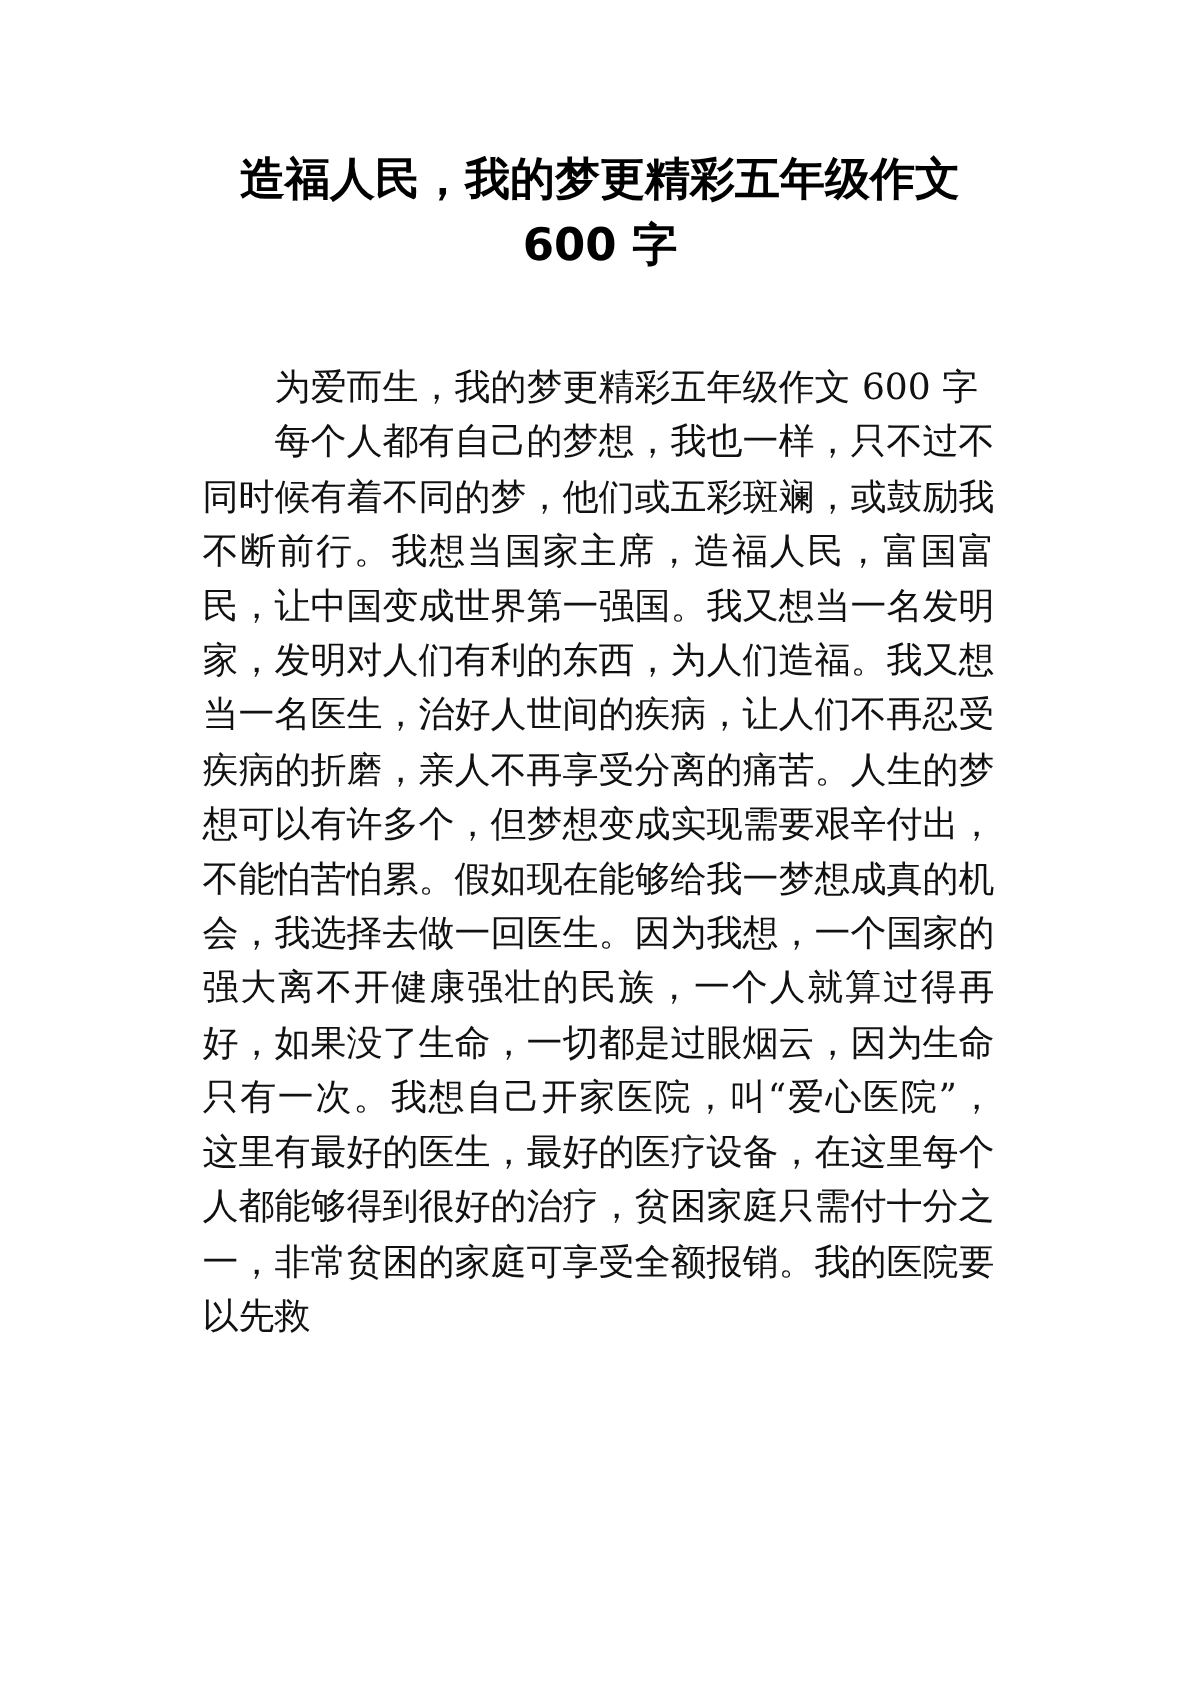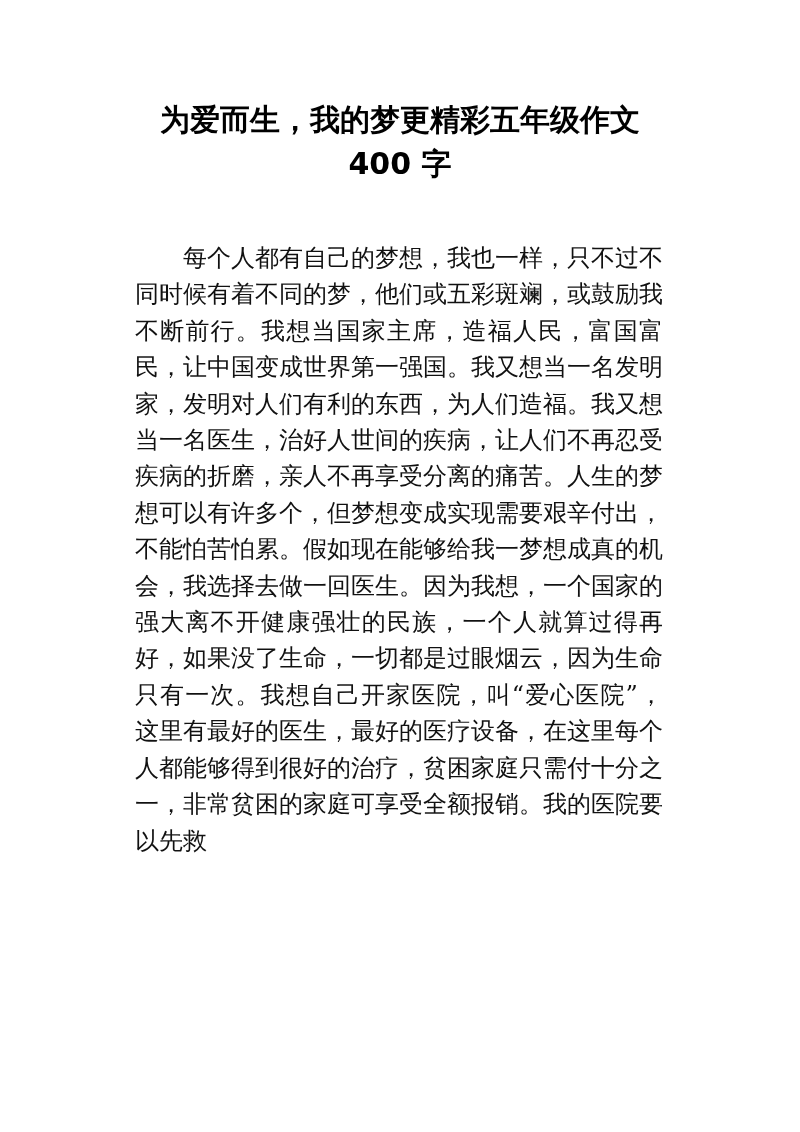--- a/index.html
+++ b/index.html
@@ -52,20 +52,21 @@
       margin: 0;
       text-indent: 48px;
       word-break: break-all;
     }
   </style>
 </head>
 <body>
 
 <div class="page">
   <h1 class="title">
-    <span>为爱而生，我的梦更精彩五年级作文</span>
-    <span>400 字</span>
+    <span>造福人民，我的梦更精彩五年级作文</span>
+    <span>600 字</span>
   </h1>
 
   <div class="body-text">
+    <p>为爱而生，我的梦更精彩五年级作文 600 字</p>
     <p>每个人都有自己的梦想，我也一样，只不过不同时候有着不同的梦，他们或五彩斑斓，或鼓励我不断前行。我想当国家主席，造福人民，富国富民，让中国变成世界第一强国。我又想当一名发明家，发明对人们有利的东西，为人们造福。我又想当一名医生，治好人世间的疾病，让人们不再忍受疾病的折磨，亲人不再享受分离的痛苦。人生的梦想可以有许多个，但梦想变成实现需要艰辛付出，不能怕苦怕累。假如现在能够给我一梦想成真的机会，我选择去做一回医生。因为我想，一个国家的强大离不开健康强壮的民族，一个人就算过得再好，如果没了生命，一切都是过眼烟云，因为生命只有一次。我想自己开家医院，叫“爱心医院”，这里有最好的医生，最好的医疗设备，在这里每个人都能够得到很好的治疗，贫困家庭只需付十分之一，非常贫困的家庭可享受全额报销。我的医院要以先救</p>
   </div>
 </div>
 
 </body></html>

